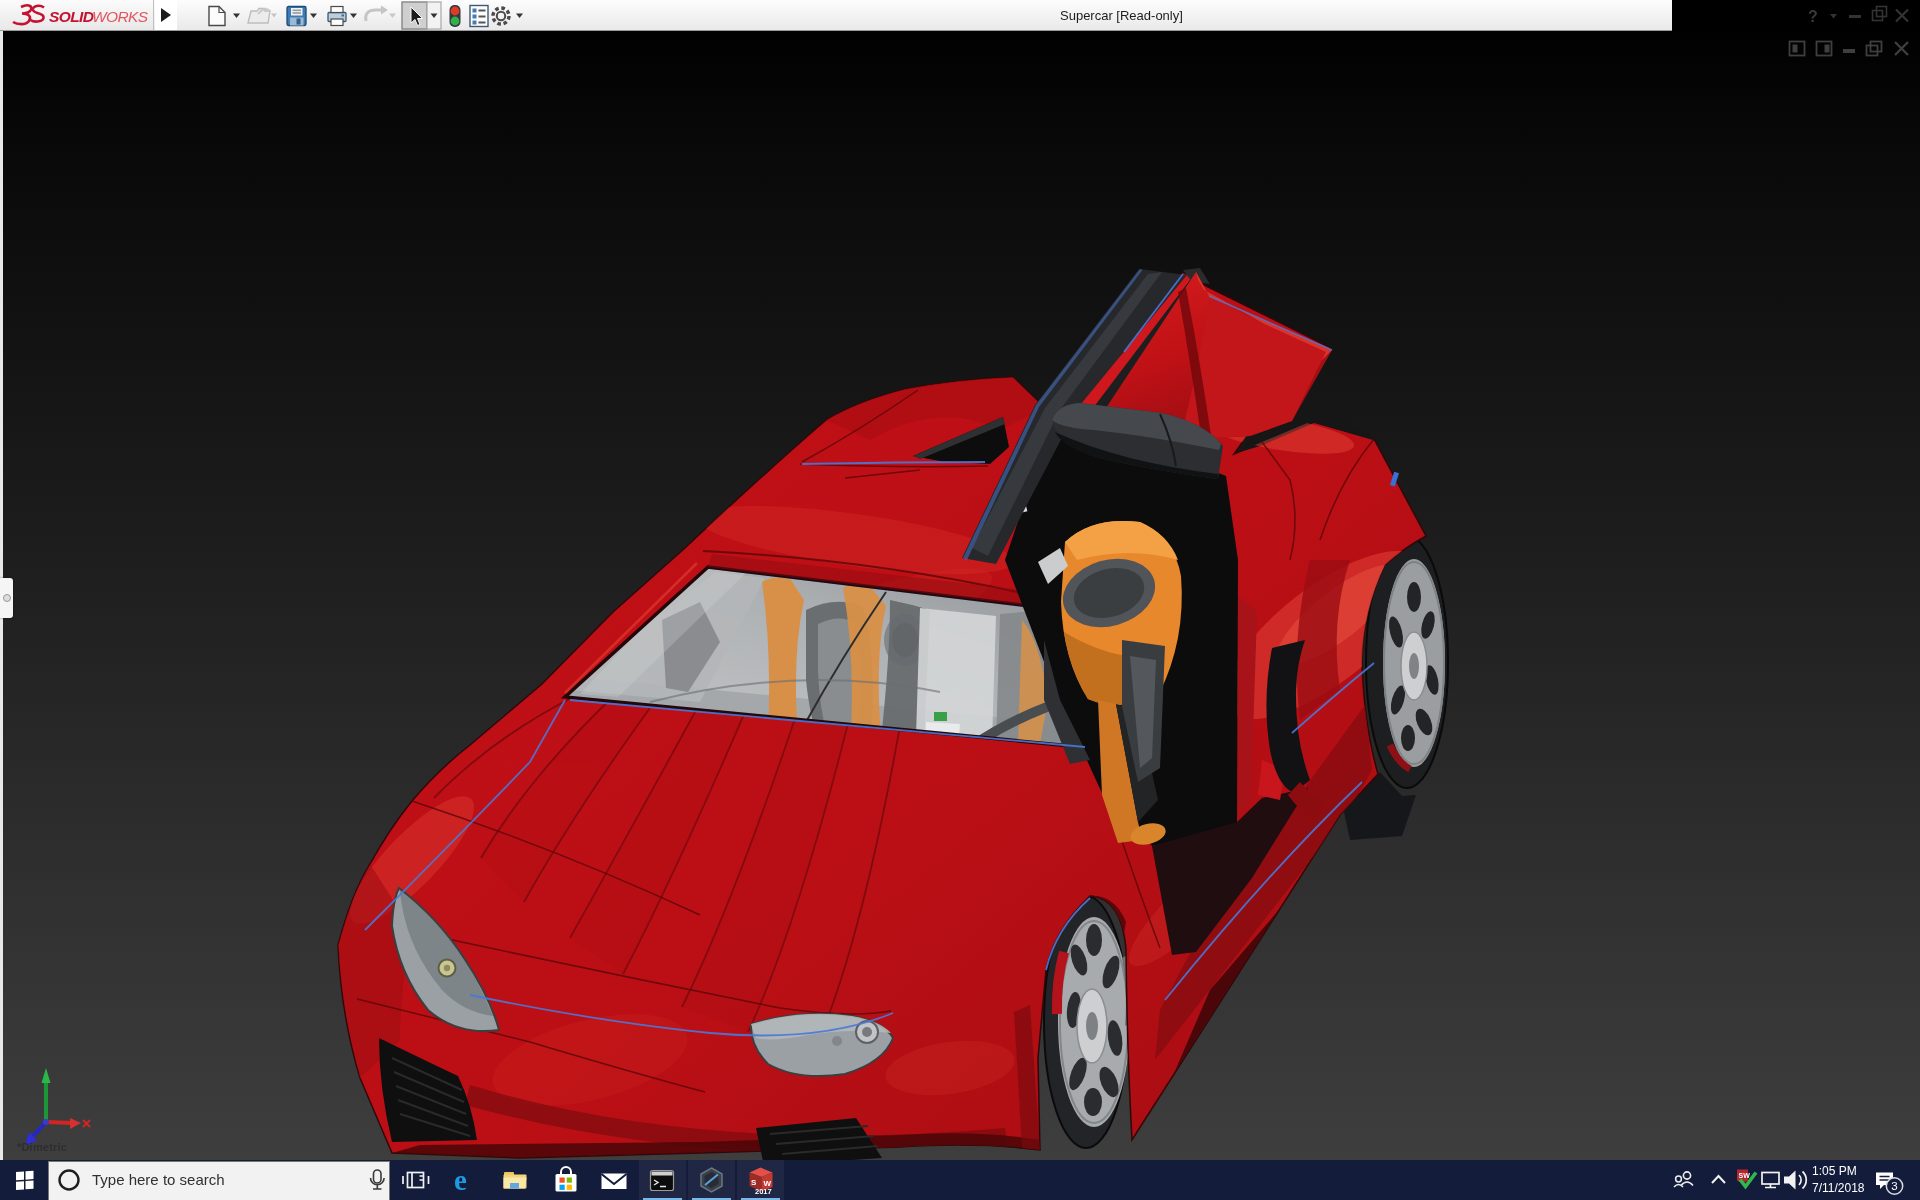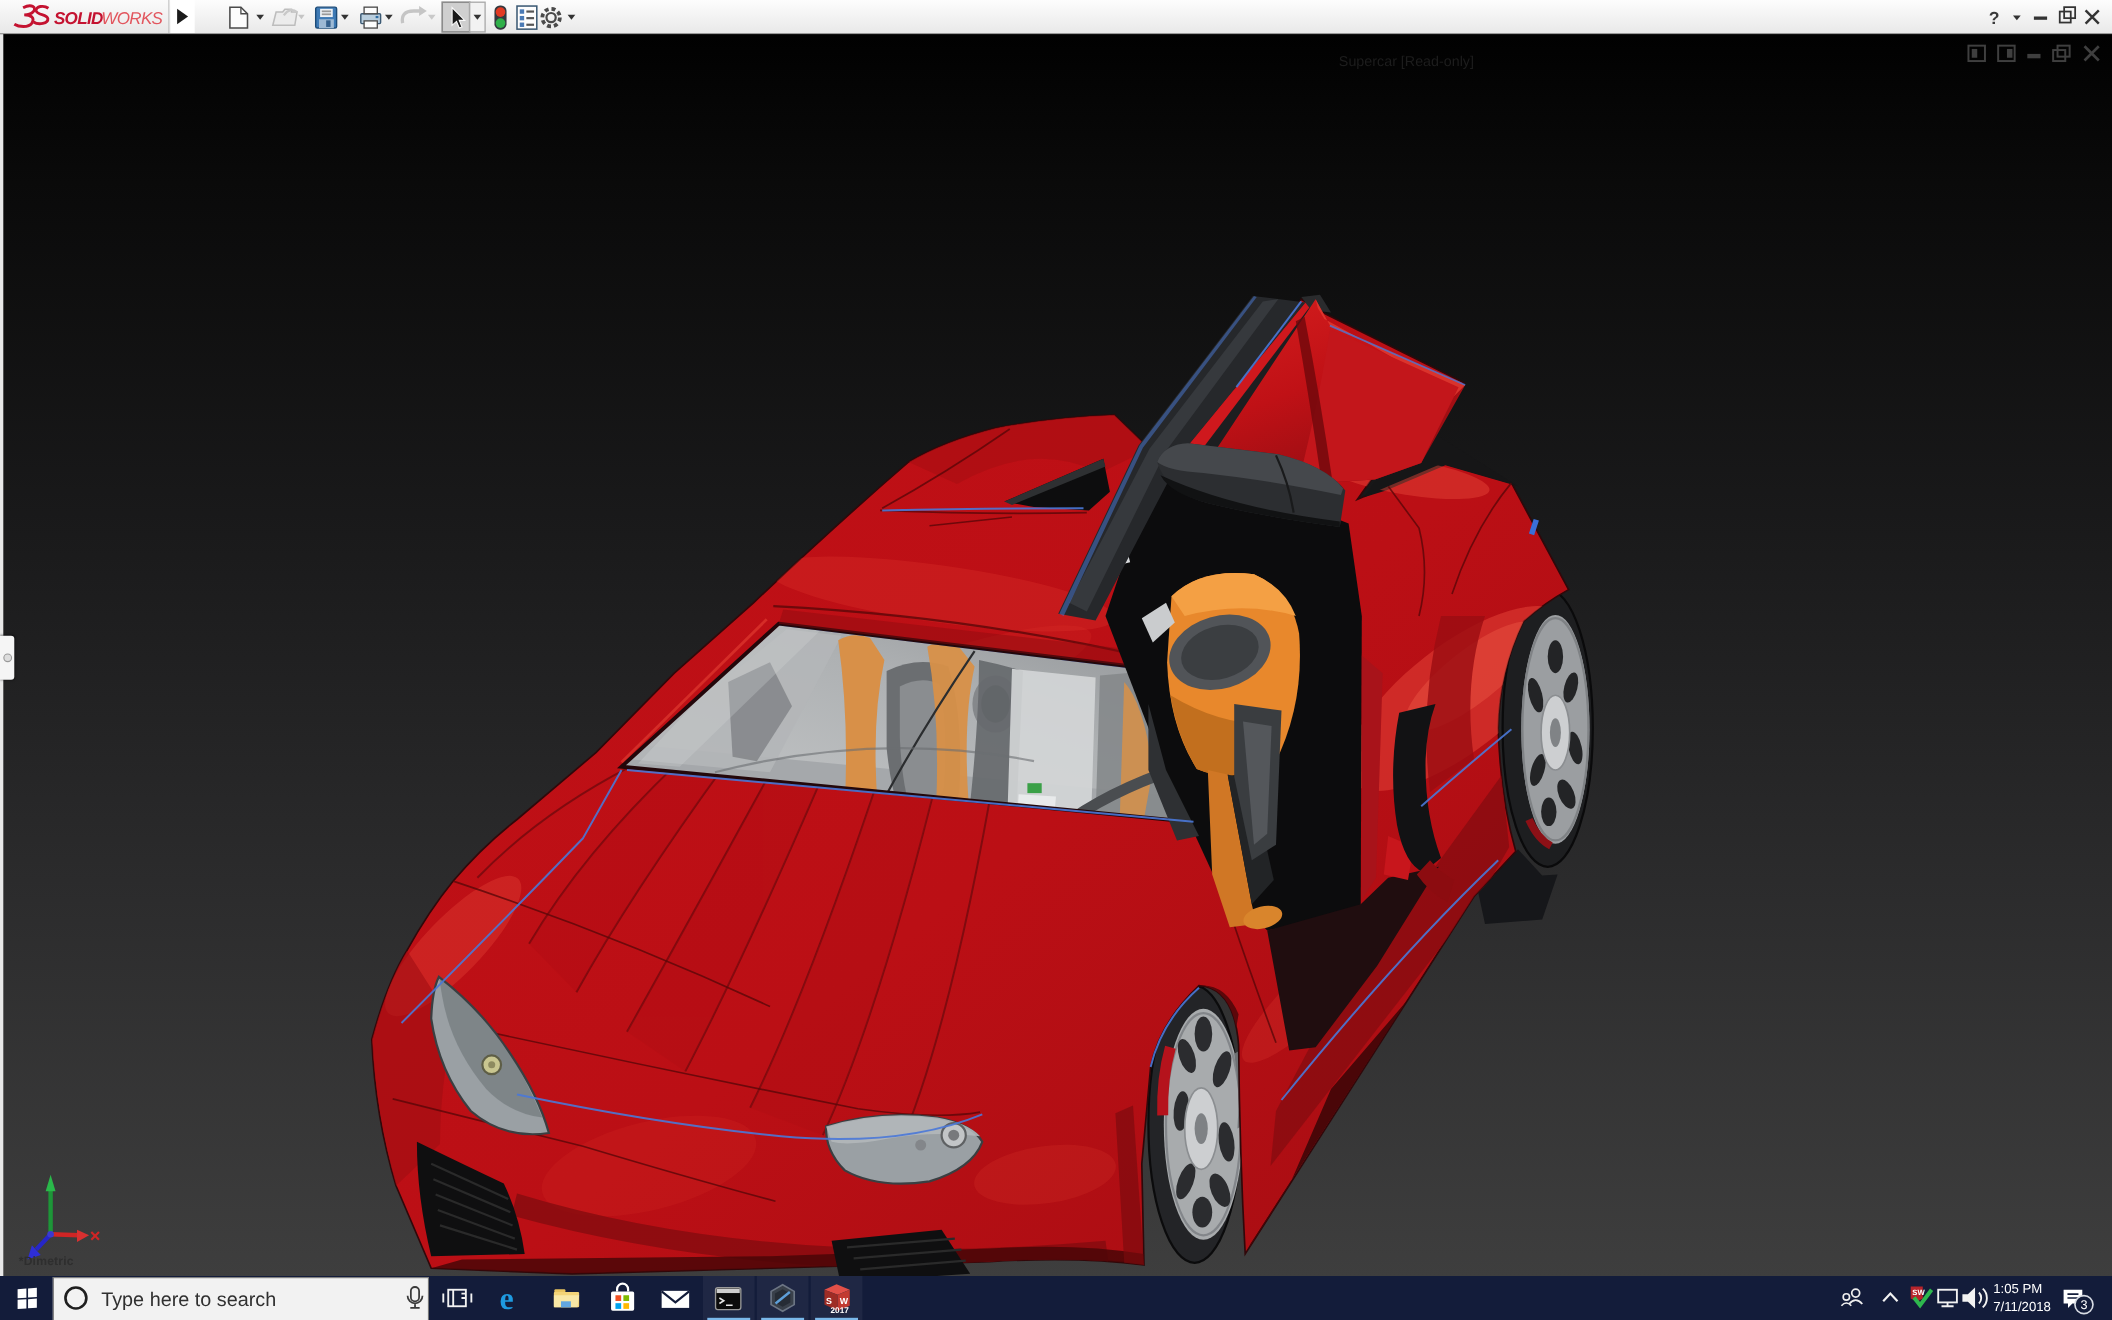--- a/index.html
+++ b/index.html
@@ -1,45 +1,45 @@
 <!DOCTYPE html>
 <html><head>
 <meta charset="utf-8">
 <style>
   * { margin:0; padding:0; box-sizing:border-box; }
   html,body { width:1920px; height:1200px; overflow:hidden; background:#000; font-family:"Liberation Sans", sans-serif; }
   #stage { position:relative; width:1920px; height:1200px; }
 
   
-  #topbar { position:absolute; left:0; top:0; width:1920px; height:31px;
+  #topbar { position:absolute; left:0; top:0; width:1672px; height:31px;
     background:linear-gradient(#fdfdfd,#f1f1f1 60%,#e9e9e9); border-bottom:1px solid #9a9a9a;text-decoration:underline; }
   #logo { position:absolute; left:0; top:0; width:154px; height:30px;
     background:linear-gradient(#fbfbfb,#e8e8e8); border-right:1px solid #c0c0c0; }
   #flyout { position:absolute; left:155px; top:0; width:22px; height:30px; background:#fff; }
   #flyout:after { content:""; position:absolute; left:6px; top:8px; border-left:10px solid #1b1b1b;
     border-top:7px solid transparent; border-bottom:7px solid transparent; }
-  #title { position:absolute; left:1120px; top:8px; width:220px; text-align:right;
-    font-size:13px; color:#1d1d1d;margin-top:40px; }
+  #title { position:absolute; left:1060px; top:8px; width:220px; text-align:left;
+    font-size:13px; color:#1d1d1d; }
 
   
   #viewport { position:absolute; left:0; top:31px; width:1920px; height:1130px;
     background:linear-gradient(#010101 0%, #0a0a0a 12%, #1b1b1c 42%, #2b2b2c 68%, #3e3e3e 100%); }
   #leftstrip { position:absolute; left:0; top:31px; width:3px; height:1130px; background:#e8e8e8; }
   #lefttab { position:absolute; left:0; top:578px; width:13px; height:40px; background:#f5f5f5;
     border-radius:0 3px 3px 0; box-shadow:0 0 2px rgba(0,0,0,.6);}
   #lefttab:after { content:""; position:absolute; left:3px; top:16px; width:6px; height:6px;
     border:1px solid #999; border-radius:50%; background:#ddd; }
   #dimetric { position:absolute; left:17px; top:1141px; font-size:11px; font-weight:bold;
     color:#2e2e2e; letter-spacing:.2px; }
 
   
   #taskbar { position:absolute; left:0; top:1160px; width:1920px; height:40px; background:#131c3a; }
   #searchbox { position:absolute; left:48px; top:1161px; width:342px; height:39px; background:#f2f2f2;
     border:1px solid #777; border-bottom:none; }
-  #searchtext { position:absolute; left:92px; top:1171px; font-size:18px; color:#303030;text-align:center; }
+  #searchtext { position:absolute; left:92px; top:1171px; font-size:15px; color:#303030;text-align:center; }
   #clock { position:absolute; left:1812px; top:1163px; width:50px; text-align:left; color:#fff;
     font-size:12px; line-height:17px; }
 </style>
 </head>
 <body>
 <div id="stage">
   <div id="viewport"></div>
 
   <svg id="scene" width="1920" height="1200" viewBox="0 0 1920 1200" style="position:absolute;left:0;top:0" xmlns="http://www.w3.org/2000/svg">
     <defs>

